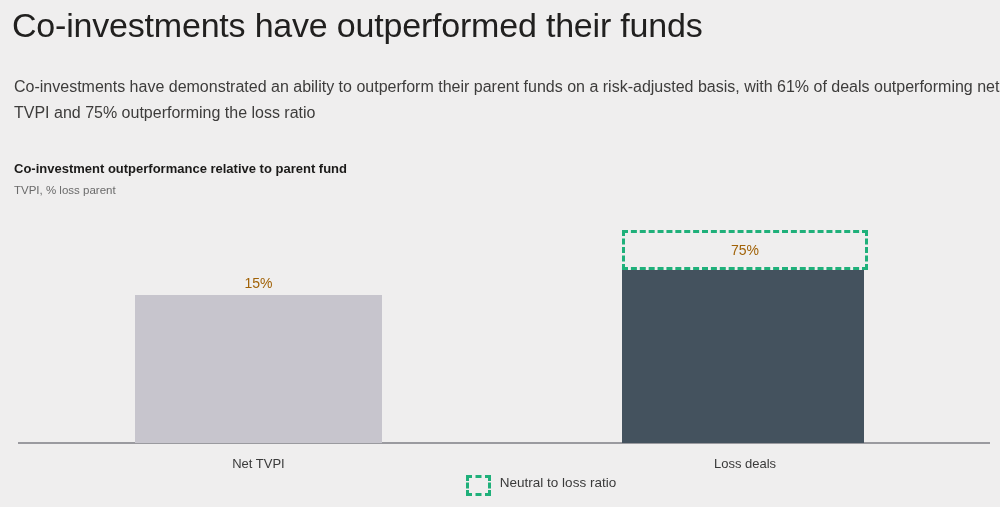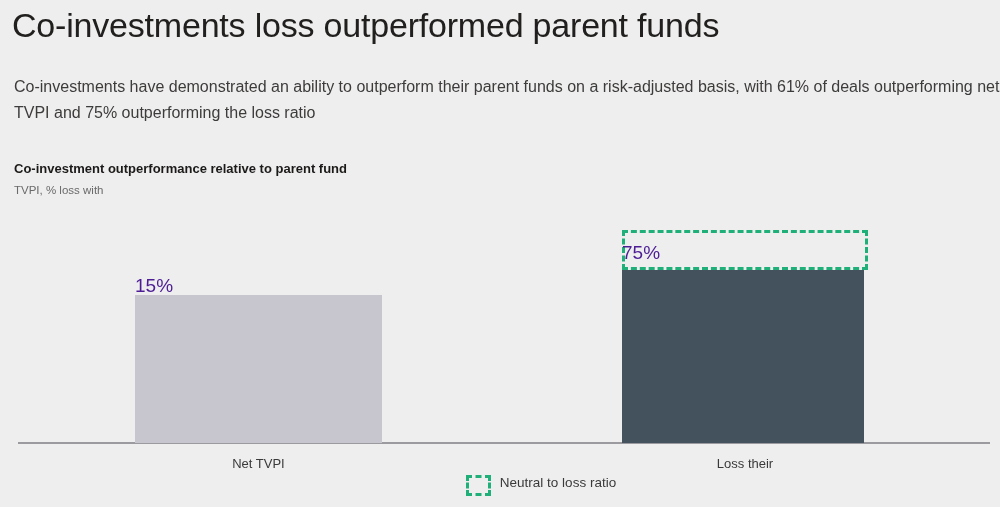--- a/index.html
+++ b/index.html
@@ -45,22 +45,22 @@
     position:absolute; left:18px; top:442px;
     width:972px; height:2px; background:#9a9a9f;
   }
 
   .bar { position:absolute; }
 
   .bar-gray { left:135px; top:295px; width:247px; height:148px; background:#c7c5cd; }
   .bar-dark { left:622px; top:270px; width:242px; height:173px; background:#44525e; }
 
   .bar-value {
-    position:absolute; font-size:19px; color:#4c1d95;
-    white-space:nowrap;
+    position:absolute; font-size:14px; color:#a16207;
+    text-align:center; white-space:nowrap;
   }
   .value-gray { left:135px; top:275px; width:247px; }
   .value-dark { left:622px; top:242px; width:246px; }
 
   .neutral-box {
     position:absolute; left:622px; top:230px; width:246px; height:40px;
     border:3px dashed #1fb07a; background:transparent;
   }
 
   .cat-label {
@@ -80,40 +80,40 @@
     border:3px dashed #1fb07a; background:transparent;
     flex:0 0 auto;
   }
   .legend-label { font-size:13.5px; color:#3a3a3a; white-space:nowrap; }
 </style>
 </head>
 <body>
 
 <div id="page">
 
-  <div class="slide-title">Co-investments loss outperformed parent funds</div>
+  <div class="slide-title">Co-investments have outperformed their funds</div>
 
   <div class="slide-subtitle">Co-investments have demonstrated an ability to outperform their parent funds on a risk-adjusted basis, with 61% of deals outperforming net TVPI and 75% outperforming the loss ratio</div>
 
   <div class="chart-title">Co-investment outperformance relative to parent fund</div>
 
-  <div class="chart-subtitle">TVPI, % loss with</div>
+  <div class="chart-subtitle">TVPI, % loss parent</div>
 
   <div class="plot">
 
     <div class="axis-line"></div>
 
     <div class="bar bar-gray"></div>
     <div class="bar-value value-gray">15%</div>
     <div class="cat-label cat-0">Net TVPI</div>
 
     <div class="bar bar-dark"></div>
     <div class="neutral-box"></div>
     <div class="bar-value value-dark">75%</div>
-    <div class="cat-label cat-1">Loss their</div>
+    <div class="cat-label cat-1">Loss deals</div>
 
   </div>
 
   <div class="legend">
     <span class="legend-swatch"></span>
     <span class="legend-label">Neutral to loss ratio</span>
   </div>
 
 </div>
 

